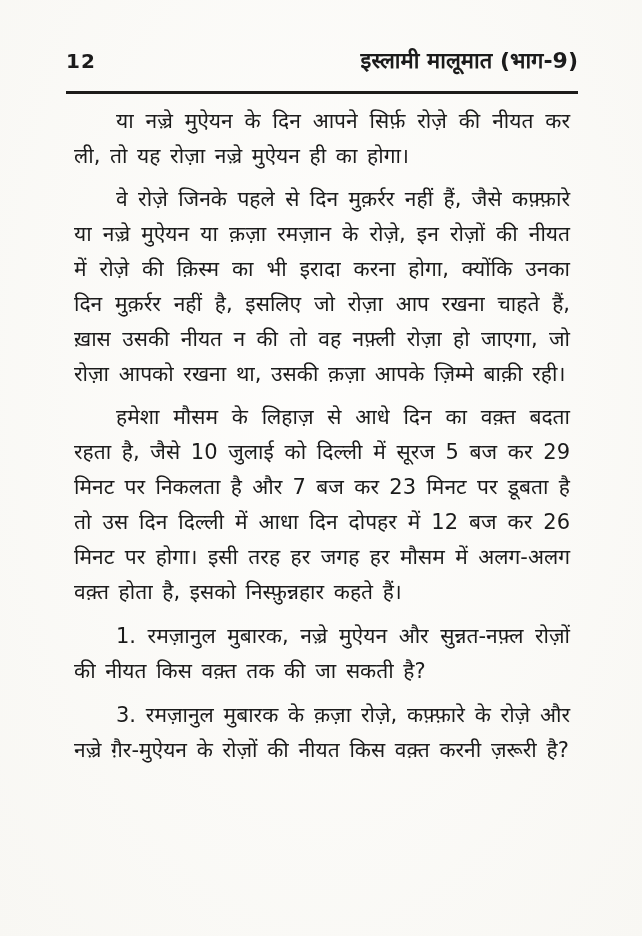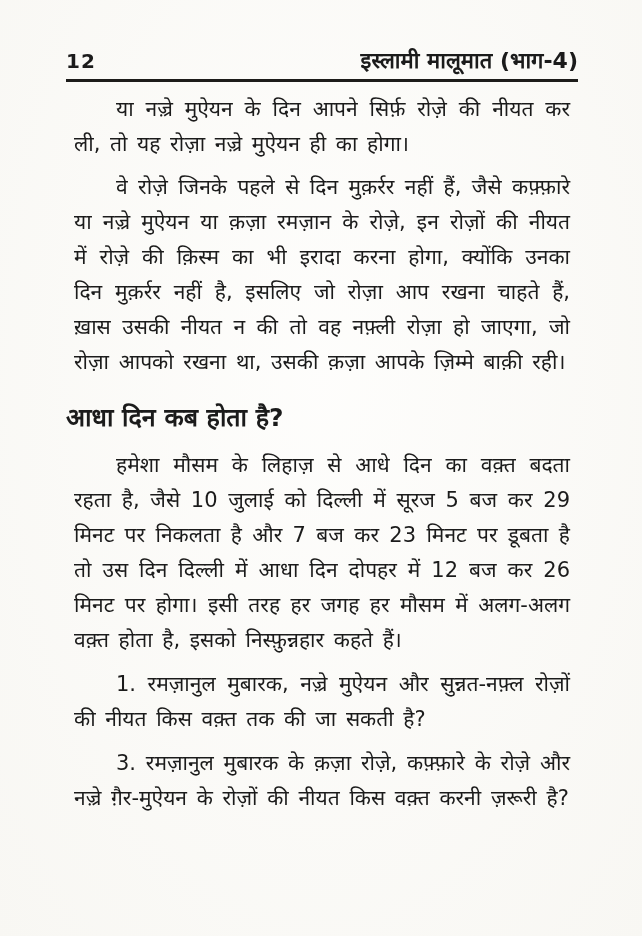--- a/index.html
+++ b/index.html
@@ -21,21 +21,21 @@
     padding: 44px 64px 0 66px;
     background:
       radial-gradient(ellipse at 50% 40%, rgba(255,255,255,0.6), rgba(0,0,0,0.015)),
       #fcfbf7;
   }
   .page-header {
     display: flex;
     justify-content: space-between;
     align-items: baseline;
     border-bottom: 3px solid #1d1c1a;
-    padding-bottom: 5px;
+    padding-bottom: 17px;
   }
   .page-number {
     font-weight: bold;
     font-size: 20px;
     letter-spacing: 1px;
   }
   .page-title {
     font-weight: bold;
     font-size: 22px;
   }
@@ -66,23 +66,22 @@
   .content p.question {
     margin-top: 9px;
   }
 </style>
 </head>
 <body>
 
 <div class="page">
   <div class="page-header">
     <span class="page-number">12</span>
-    <span class="page-title">इस्लामी मालूमात (भाग-4)</span>
+    <span class="page-title">इस्लामी मालूमात (भाग-9)</span>
   </div>
   <div class="content">
       <p><span>या नज़्रे मुऐयन के दिन आपने सिर्फ़ रोज़े की नीयत कर ली, तो यह रोज़ा नज़्रे मुऐयन ही का होगा।</span></p>
       <p><span>वे रोज़े जिनके पहले से दिन मुक़र्रर नहीं हैं, जैसे कफ़्फ़ारे या नज़्रे मुऐयन या क़ज़ा रमज़ान के रोज़े, इन रोज़ों की नीयत में रोज़े की क़िस्म का भी इरादा करना होगा, क्योंकि उनका दिन मुक़र्रर नहीं है, इसलिए जो रोज़ा आप रखना चाहते हैं, ख़ास उसकी नीयत न की तो वह नफ़्ली रोज़ा हो जाएगा, जो रोज़ा आपको रखना था, उसकी क़ज़ा आपके ज़िम्मे बाक़ी रही।</span></p>
-      <h2>आधा दिन कब होता है?</h2>
       <p><span>हमेशा </span><span class="bold">मौसम</span><span> के लिहाज़ से आधे दिन का वक़्त बदता रहता है, जैसे 10 जुलाई को दिल्ली में सूरज 5 बज कर 29 मिनट पर निकलता है </span><span class="bold">और</span><span> 7 </span><span class="bold">बज</span><span> कर 23 मिनट पर डूबता है तो उस दिन दिल्ली में </span><span class="bold">आधा दिन दोपहर</span><span> में 12 बज कर 26 मिनट पर होगा। इसी तरह हर जगह हर </span><span class="bold">मौसम में</span><span> अलग-अलग वक़्त होता है, इसको निस्फ़ुन्नहार कहते हैं।</span></p>
       <p class="question"><span>1. रमज़ानुल मुबारक, नज़्रे मुऐयन और सुन्नत-नफ़्ल रोज़ों की नीयत किस वक़्त तक की जा सकती है?</span></p>
       <p class="question"><span>3. रमज़ानुल मुबारक के क़ज़ा रोज़े, कफ़्फ़ारे के रोज़े और नज़्रे ग़ैर-मुऐयन के रोज़ों की नीयत किस वक़्त करनी ज़रूरी है?</span></p>
     </div>
 </div>
 
 </body></html>

